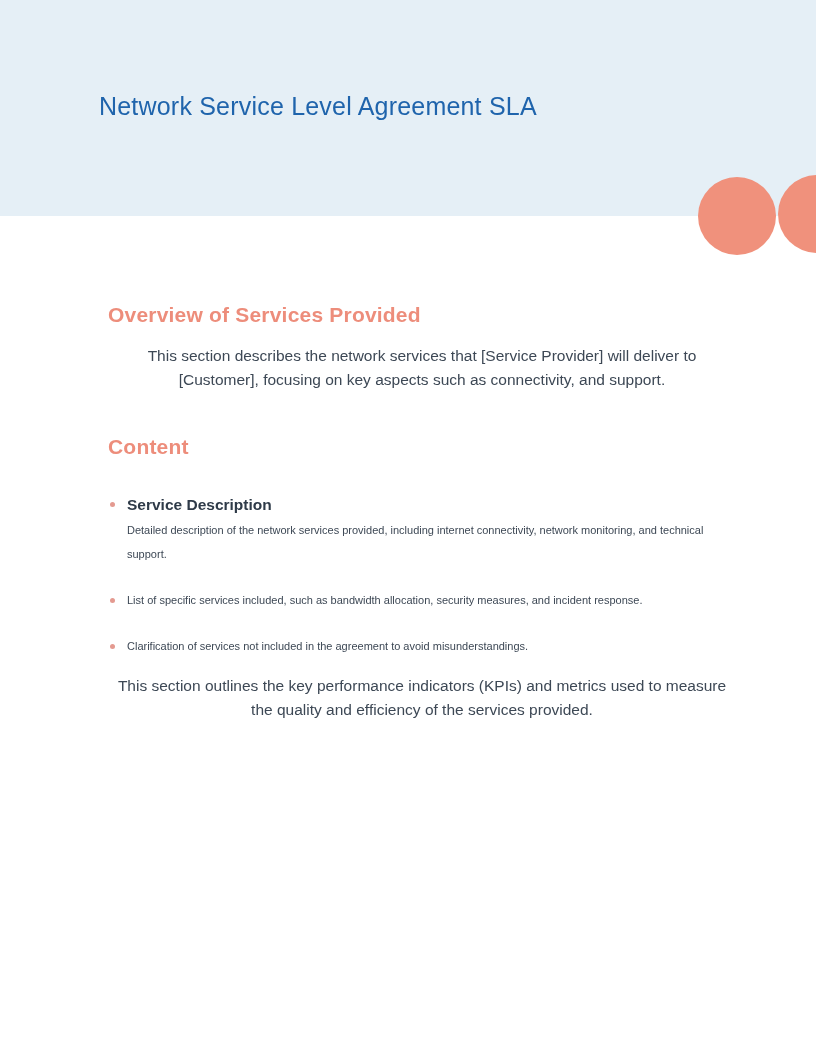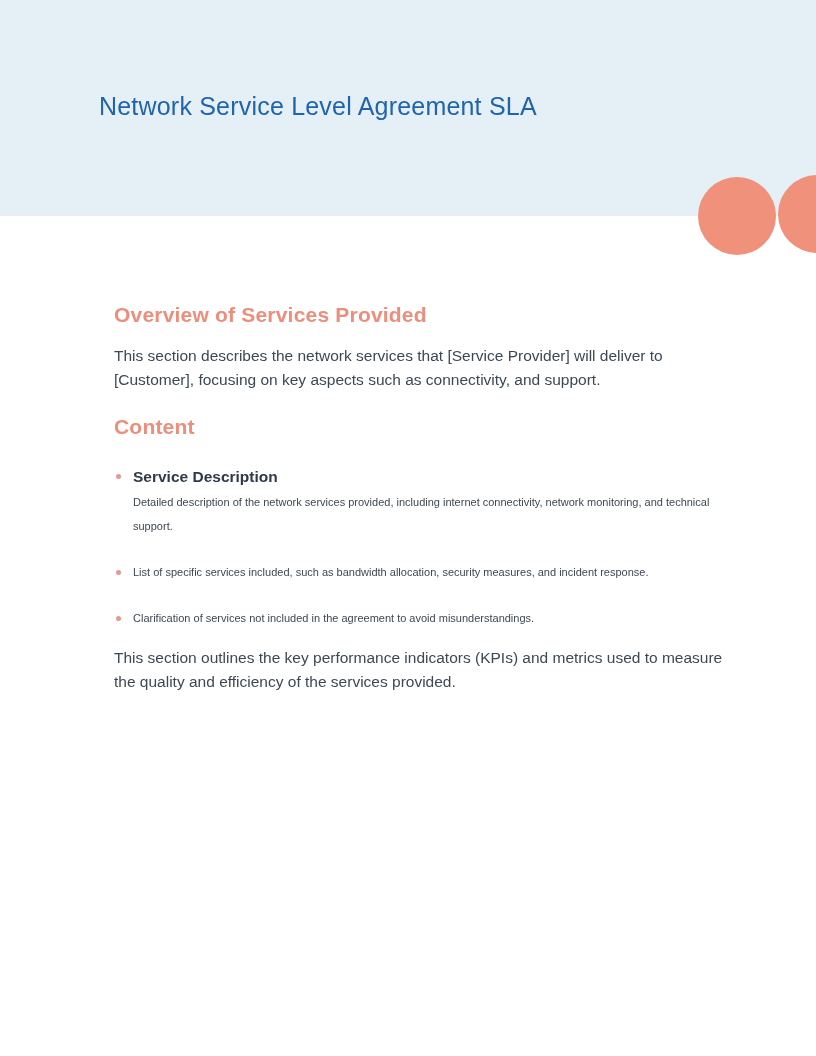--- a/index.html
+++ b/index.html
@@ -47,43 +47,44 @@
     position: absolute;
     width: 78px;
     height: 78px;
     border-radius: 50%;
     background: var(--circle_salmon);
   }
   .circle-1 { left: 698px; top: 177px; }
   .circle-2 { left: 778px; top: 175px; }
   .content {
     position: absolute;
-    left: 114px;
+    left: 108px;
     top: 216px;
     width: 628px;
   }
   .section-heading {
     font-size: 21px;
     font-weight: 700;
     color: var(--heading_salmon);
     letter-spacing: 0.2px;
     line-height: 26px;
   }
   .sec-overview .section-heading { margin-top: 86px; }
   .sec-content .section-heading,
-  .sec-metrics .section-heading { margin-top: 22px; }
+  .sec-metrics .section-heading { margin-top: 42px; }
   .body-text {
     margin-top: 16px;
     font-size: 15.5px;
     line-height: 24px;
     color: var(--body_text);
+    text-align: center;
   }
   .item-list {
     list-style: none;
-    margin-top: 24px;
+    margin-top: 32px;
   }
   .item-list li {
     position: relative;
     padding-left: 19px;
     margin-bottom: 22px;
   }
   .item-list li:last-child { margin-bottom: 0; }
   .bullet-dot {
     position: absolute;
     left: 2px;

